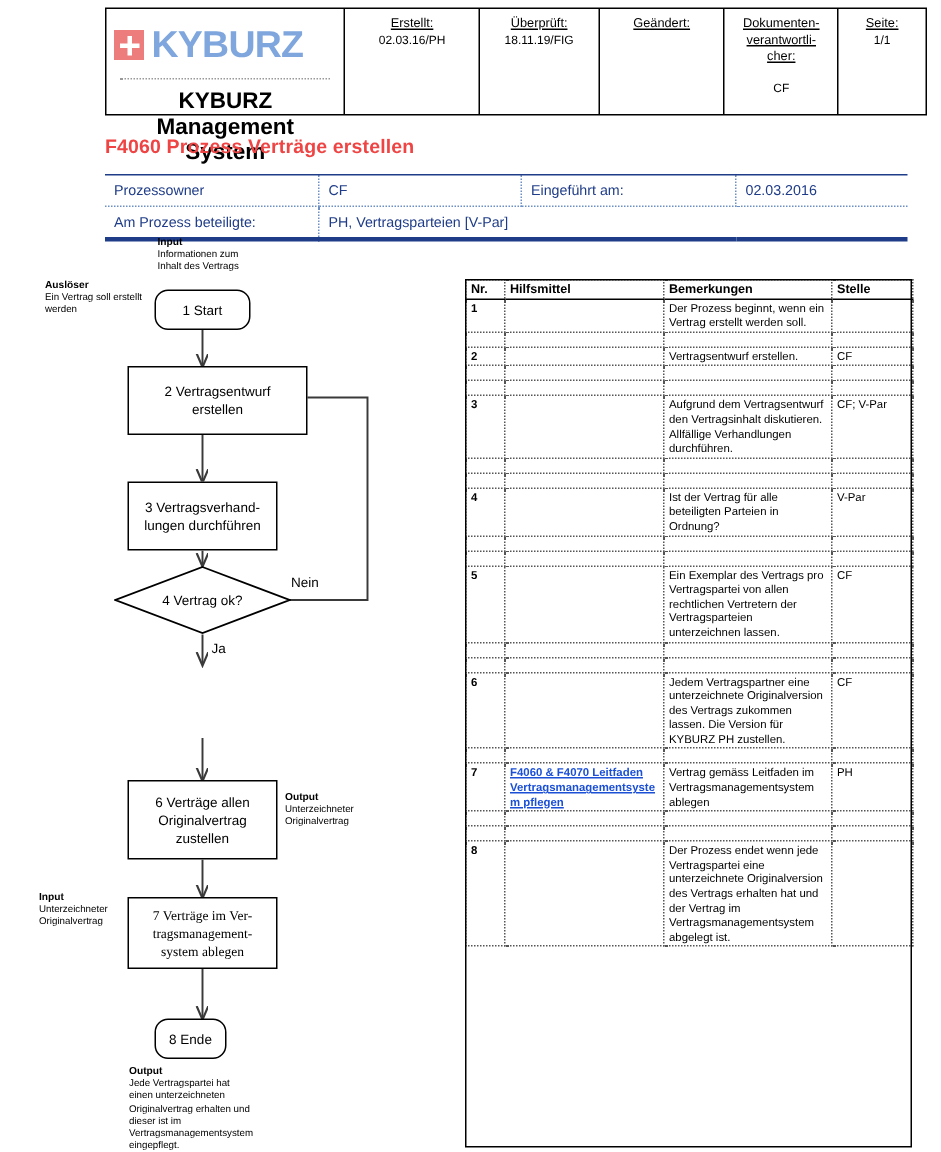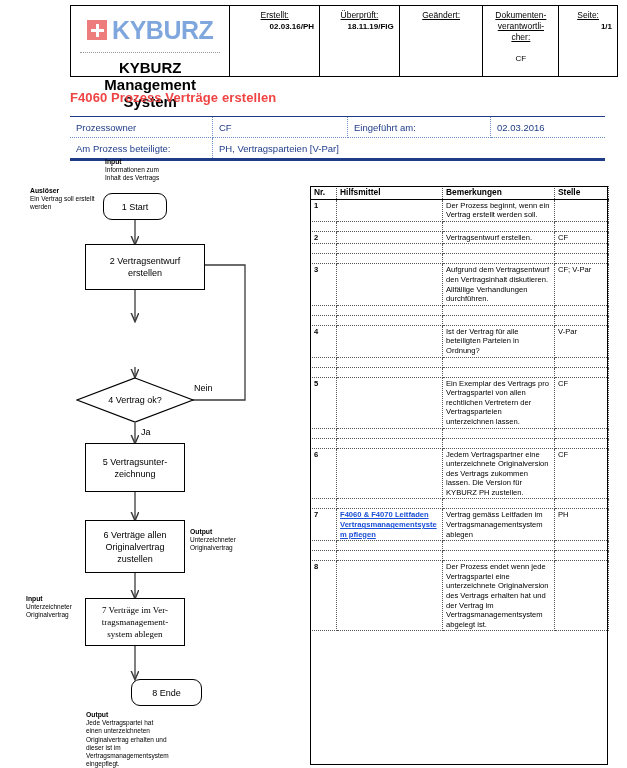--- a/index.html
+++ b/index.html
@@ -46,37 +46,35 @@
 
   .dh-label {
     font-size: 8.5px;
     text-decoration: underline;
     text-align: center;
     line-height: 11px;
     letter-spacing: 0px;
   }
   .dh-value {
     font-size: 8px;
-    text-align: right;
+    text-align: center;
     line-height: 11px;
     margin-top: 0px;
-    font-weight: bold;
   }
   .dh-value-low {
     font-size: 8px;
     text-align: center;
     position: absolute;
     left: 0; right: 0;
     top: 48px;
   }
 
   .logo-row {
     display: flex;
     align-items: center;
-    justify-content: center;
     height: 40px;
     gap: 5px;
   }
   .logo-cross {
     width: 20px;
     height: 20px;
     background: #ed7d7d;
     position: relative;
     flex: none;
   }
@@ -355,37 +353,37 @@
       <span>1 Start</span>
     </div>
 
     <div class="node" style="left:85px; top:89px; width:120px; height:46px;">
       <span>
         <span>2 Vertragsentwurf</span><br>
         <span>erstellen</span>
       </span>
     </div>
 
+    <div class="node" style="left:85px; top:166px; width:100px; height:46px;">
+      <span>
+        <span>3 Vertragsverhand-</span><br>
+        <span>lungen durchführen</span>
+      </span>
+    </div>
 
     <div class="diamond-wrap" style="left:76px; top:222px; width:118px; height:46px;">
       <svg width="118" height="46" viewBox="0 0 118 46">
         <polygon points="59,1 117,23 59,45 1,23" fill="#fff" stroke="#000" stroke-width="1.2"></polygon>
       </svg>
       <div class="diamond-label">4 Vertrag ok?</div>
     </div>
 
     <div class="edge-label" style="left:194px; top:228px;">Nein</div>
     <div class="edge-label" style="left:141px; top:272px;">Ja</div>
 
-    <div class="node" style="left:85px; top:288px; width:100px; height:49px;">
-      <span>
-        <span>5 Vertragsunter-</span><br>
-        <span>zeichnung</span>
-      </span>
-    </div>
 
     <div class="node" style="left:85px; top:365px; width:100px; height:53px;">
       <span>
         <span>6 Verträge allen</span><br>
         <span>Originalvertrag</span><br>
         <span>zustellen</span>
       </span>
     </div>
 
     <div class="annot" style="left:190px; top:373px; width:72px;">
@@ -399,21 +397,21 @@
         <span>tragsmanagement-</span><br>
         <span>system ablegen</span>
       </span>
     </div>
 
     <div class="annot" style="left:26px; top:440px; width:58px;">
       <b>Input</b>
       <div>Unterzeichneter Originalvertrag</div>
     </div>
 
-    <div class="node terminator" style="left:103px; top:524px; width:71px; height:27px;margin-left:28px;">
+    <div class="node terminator" style="left:103px; top:524px; width:48px; height:27px;">
       <span>8 Ende</span>
     </div>
 
     <div class="annot" style="left:86px; top:556px; width:82px;">
       <b>Output</b>
       <div>Jede Vertragspartei hat einen unterzeichneten Originalvertrag erhalten und dieser ist im Vertragsmanagementsystem eingepflegt.</div>
     </div>
   </div>
 
   <table class="steps-table">

